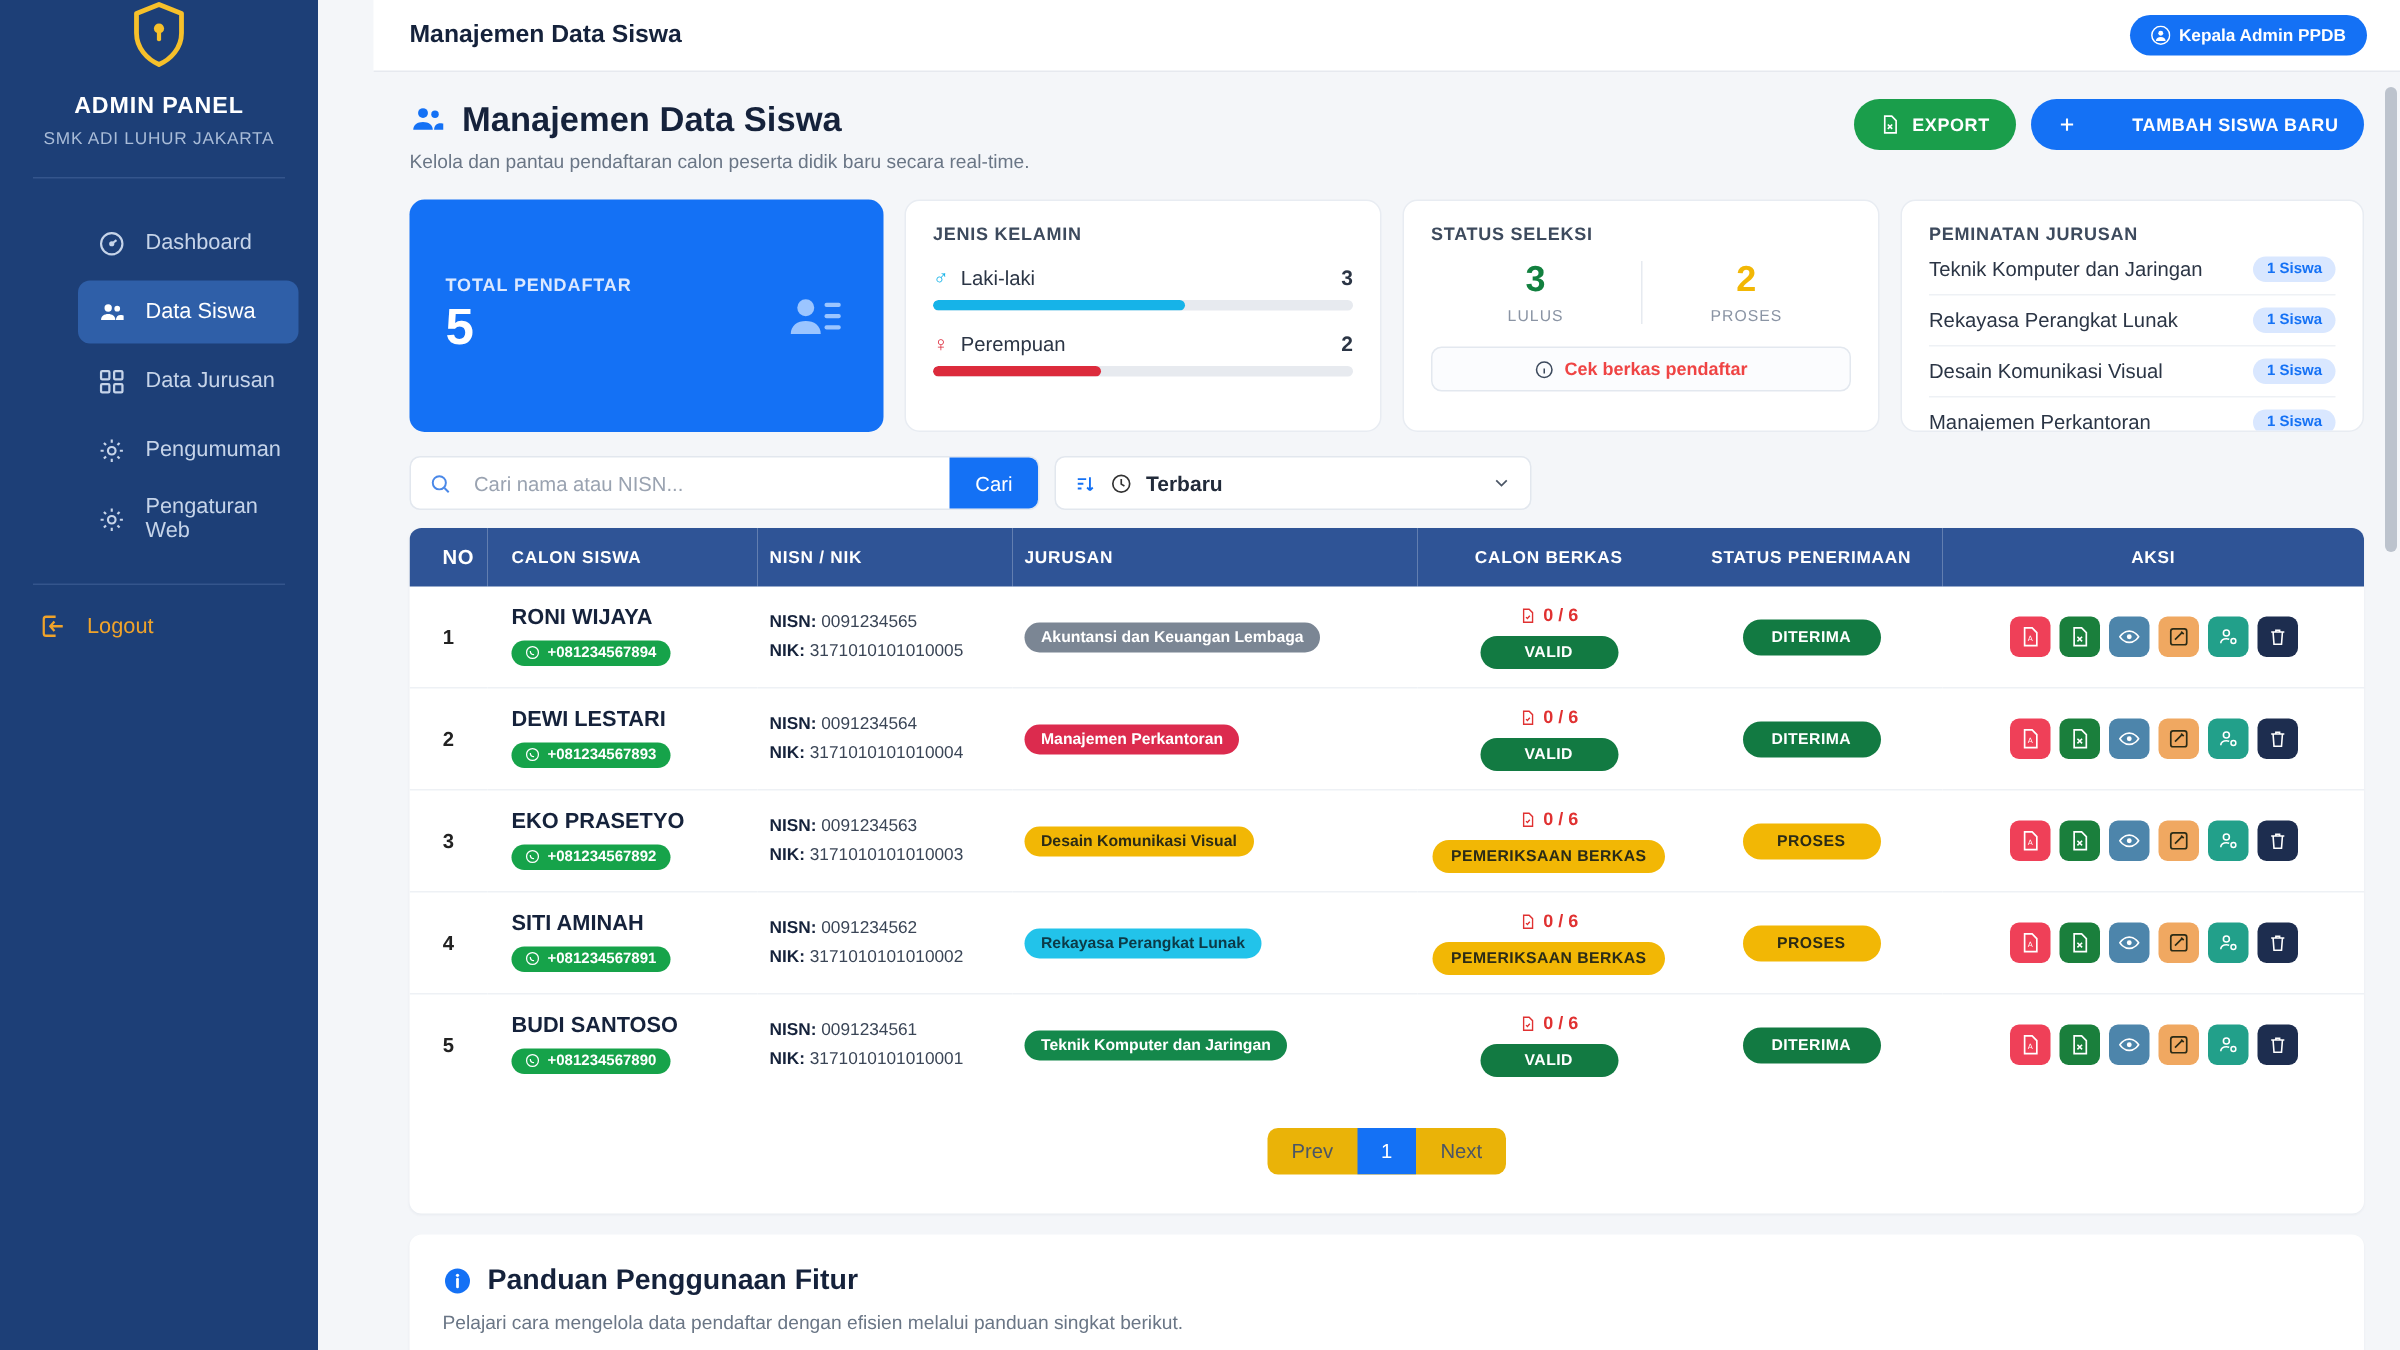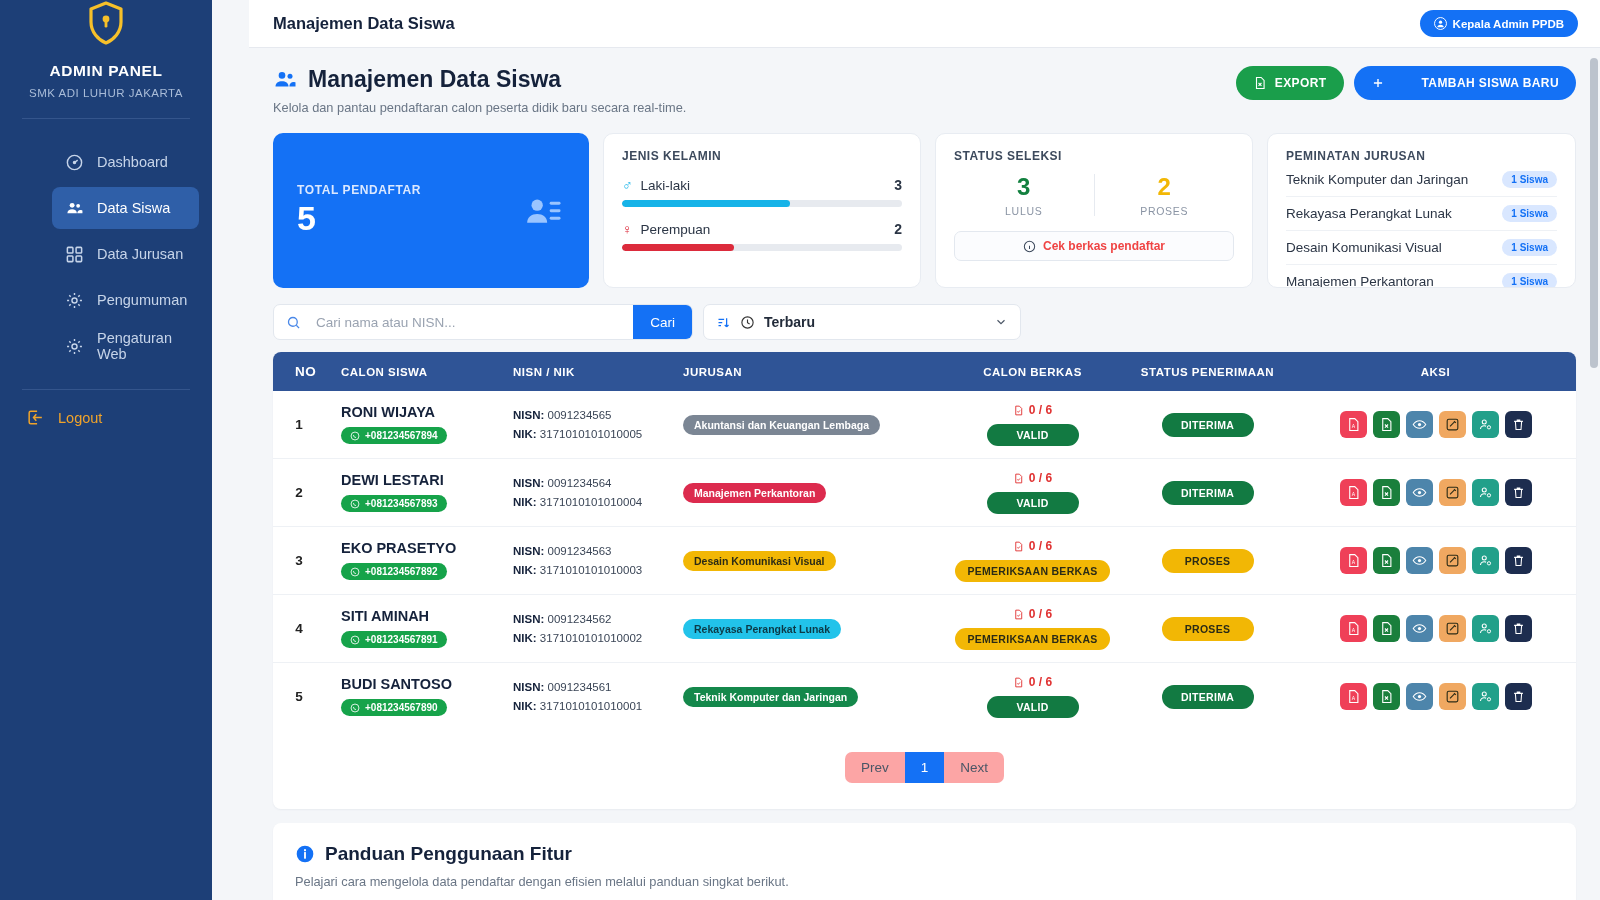--- a/index.html
+++ b/index.html
@@ -185,21 +185,21 @@
   .actions { display: flex; gap: 6px; justify-content: center; }
   .abtn {
     width: 27px; height: 27px; border-radius: 6px; border: none; cursor: pointer;
     display: flex; align-items: center; justify-content: center;
   }
   .a-pdf { background: #ef4058; } .a-xls { background: #1a7f3c; }
   .a-eye { background: #4d85ab; } .a-edit { background: #f0a861; }
   .a-user { background: #22a08a; } .a-del { background: #1d2d4f; }
 
   .pager { display: flex; justify-content: center; padding: 22px 0 26px; }
-  .pager-box { display: flex; background: #fca5a5; border-radius: 7px; overflow: hidden; }
+  .pager-box { display: flex; background: #eab308; border-radius: 7px; overflow: hidden; }
   .pg { padding: 8px 16px; font-size: 13.5px; color: #4b5666; cursor: pointer; }
   .pg.active { background: #1471f5; color: #fff; }
 
   
   .guide { margin-top: 14px; background: #fff; border-radius: 8px; padding: 20px 22px 26px; box-shadow: 0 1px 2px rgba(20,40,80,.05); }
   .guide-title { display: flex; align-items: center; gap: 10px; font-size: 19px; font-weight: 700; color: #15223b; }
   .guide-sub { font-size: 12.8px; color: #6a7686; margin-top: 9px; }
 
   
   .vscroll { position: absolute; top: 0; right: 2px; width: 8px; height: 900px; }

